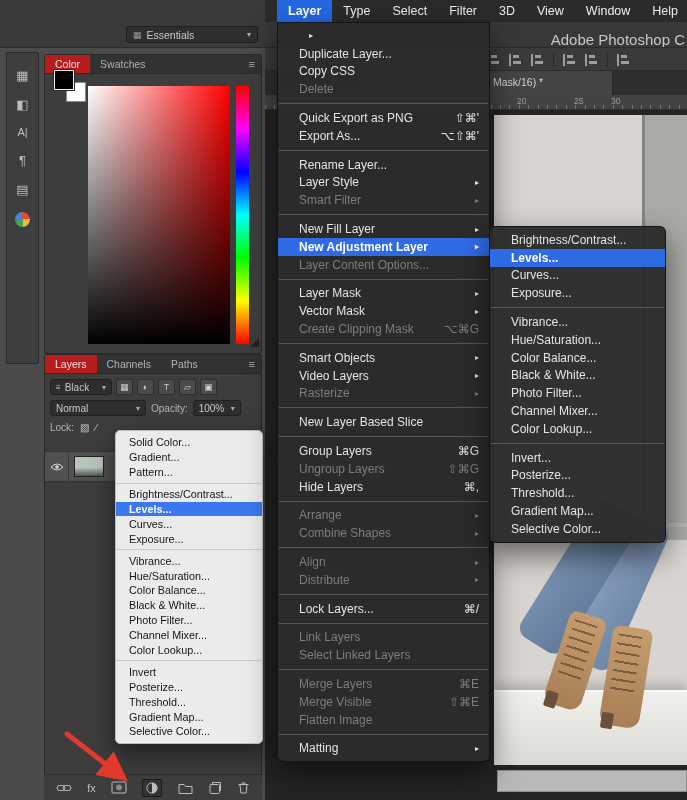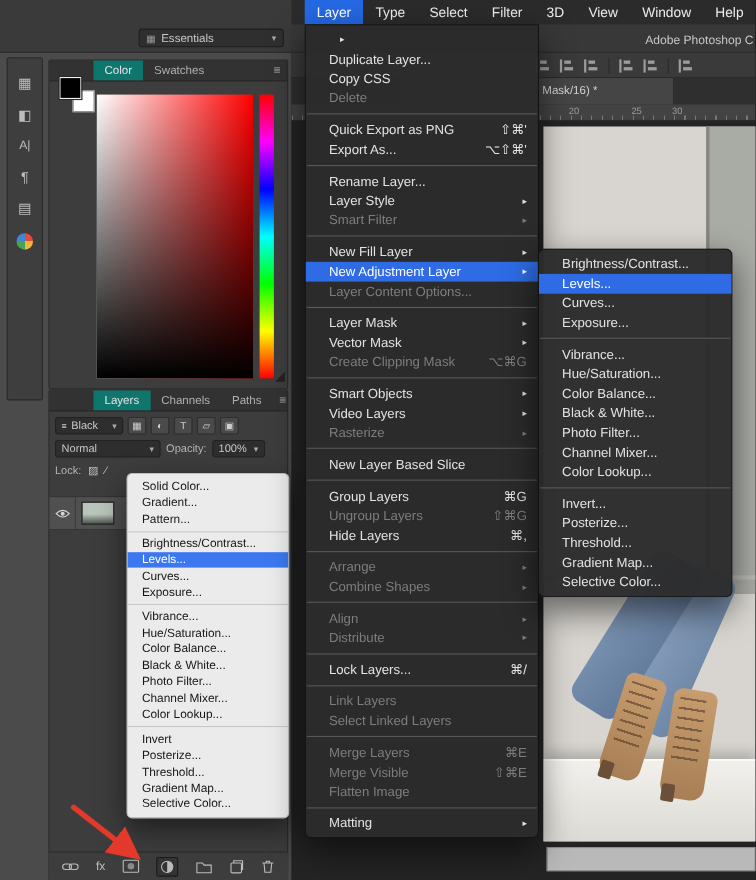--- a/index.html
+++ b/index.html
@@ -19,21 +19,21 @@
 
   .toolstrip{left:6px;top:52px;width:33px;height:312px;background:#3e3e3e;border:1px solid #2a2a2a;
              border-radius:2px;display:flex;flex-direction:column;align-items:center;gap:16px;padding-top:16px;}
   .tool{color:#bdbdbd;font-size:13px;line-height:1;}
   .color-circle{width:15px;height:15px;border-radius:50%;
                 background:conic-gradient(#e5493a 0 90deg,#f4b63f 90deg 180deg,#45a451 180deg 270deg,#4285d8 270deg 360deg);}
 
   .panel{background:#3d3d3d;border-radius:2px;border:1px solid #2b2b2b;}
   .panel-tabs{height:19px;background:#323232;display:flex;align-items:stretch;border-bottom:1px solid #292929;}
   .ptab{padding:0 10px;font-size:10.5px;color:#b0b0b0;line-height:19px;}
-  .ptab.active{background:#0f766e;color:#e3e3e3;margin-left:40px;}
+  .ptab.active{background:#b91c1c;color:#e3e3e3;}
   .panel-menu{margin-left:auto;color:#b0b0b0;font-size:11px;line-height:19px;padding:0 6px;}
 
   .color-panel{left:44px;top:54px;width:218px;height:300px;}
   .fg-swatch{left:54px;top:70px;width:20px;height:20px;background:#000;border:1px solid #f0f0f0;
              outline:1px solid #2a2a2a;z-index:2;}
   .bg-swatch{left:66px;top:82px;width:20px;height:20px;background:#fff;border:1px solid #888;z-index:1;}
   .sb-field{left:88px;top:86px;width:142px;height:258px;
             background:linear-gradient(to top,#000,rgba(0,0,0,0)),linear-gradient(to right,#fff,#f00);}
   .hue-strip{left:236px;top:86px;width:13px;height:258px;
              background:linear-gradient(#f00,#f0f,#00f,#0ff,#0f0,#ff0,#f00);}
@@ -61,21 +61,21 @@
   .bicon svg{display:block;}
   .bicon.pressed{border:1px solid #1b1b1b;background:#343434;border-radius:2px;padding:1px 2px;}
   .fx-label{font-size:11px;color:#bdbdbd;}
 
   
   .menu{padding:4px 0;}
   .menu-item{display:flex;align-items:center;}
   .mi-label{flex:1;white-space:nowrap;}
   .mi-shortcut{margin-left:14px;white-space:nowrap;}
   .mi-arrow{margin-left:10px;font-size:8px;}
-  .menu-item.highlighted{background:var(--menu-highlight,#2e6be5);color:#fff !important;}
+  .menu-item.highlighted{background:var(--menu-highlight,#2e6be5);color:#fff !important;font-weight:bold;}
 
   .dark-menu{background:rgba(43,43,43,0.97);border:1px solid rgba(0,0,0,0.55);
              box-shadow:0 12px 30px rgba(0,0,0,0.55);color:#e3e3e3;}
   .dark-menu .menu-item{height:17.8px;padding:0 10px 0 21px;font-size:12px;}
   .dark-menu .menu-item.disabled{color:#7d7d7d;}
   .dark-menu .menu-sep{border-top:1px solid #585858;margin:5px 1px;}
   .layer-menu{left:277px;top:22px;width:213px;border-radius:0 0 6px 6px;z-index:50;}
   .sub-menu{left:489px;top:226px;width:177px;border-radius:6px;z-index:51;}
 
   .light-menu{left:115px;top:430px;width:148px;background:#ebebeb;border:1px solid #bdbdbd;
@@ -84,21 +84,21 @@
   .light-menu .menu-item.highlighted{background:var(--light-menu-highlight,#3b78f0);}
   .light-menu .menu-sep{border-top:1px solid #c8c8c8;margin:3px 0;}
 
   
   .menubar{left:265px;top:0;width:422px;height:22px;background:#2b2b2b;display:flex;align-items:stretch;
            padding-left:12px;z-index:49;}
   .menubar .menu-item{height:22px;padding:0 11px;font-size:12.5px;color:#ececec;align-items:center;}
   .menubar .menu-item.highlighted{background:var(--menubar-highlight,#2468e3);}
 
   .chrome{left:265px;top:22px;width:422px;height:73px;background:#383838;}
-  .app-title{position:absolute;right:2px;top:9px;font-size:11px;color:#c7c7c7;white-space:nowrap;}
+  .app-title{position:absolute;right:2px;top:9px;font-size:15px;color:#c7c7c7;white-space:nowrap;}
   .options-bar{position:absolute;left:0;top:25px;width:422px;height:24px;background:#3a3a3a;
                border-top:1px solid #2b2b2b;border-bottom:1px solid #2b2b2b;}
   .opt-icons{position:absolute;left:222px;top:5px;display:flex;gap:9px;align-items:center;}
   .align-icon{width:13px;height:12px;
      background:linear-gradient(#9c9c9c,#9c9c9c) no-repeat 0 0/2px 12px,
                 linear-gradient(#9c9c9c,#9c9c9c) no-repeat 4px 1px/6px 3px,
                 linear-gradient(#9c9c9c,#9c9c9c) no-repeat 4px 7px/8px 3px;}
   .opt-sep{width:1px;height:14px;background:#2b2b2b;}
   .tab-bar{position:absolute;left:0;top:49px;width:422px;height:24px;background:#2f2f2f;}
   .doc-tab{position:absolute;left:100px;top:0;width:248px;height:24px;background:#454545;border-right:1px solid #272727;}

